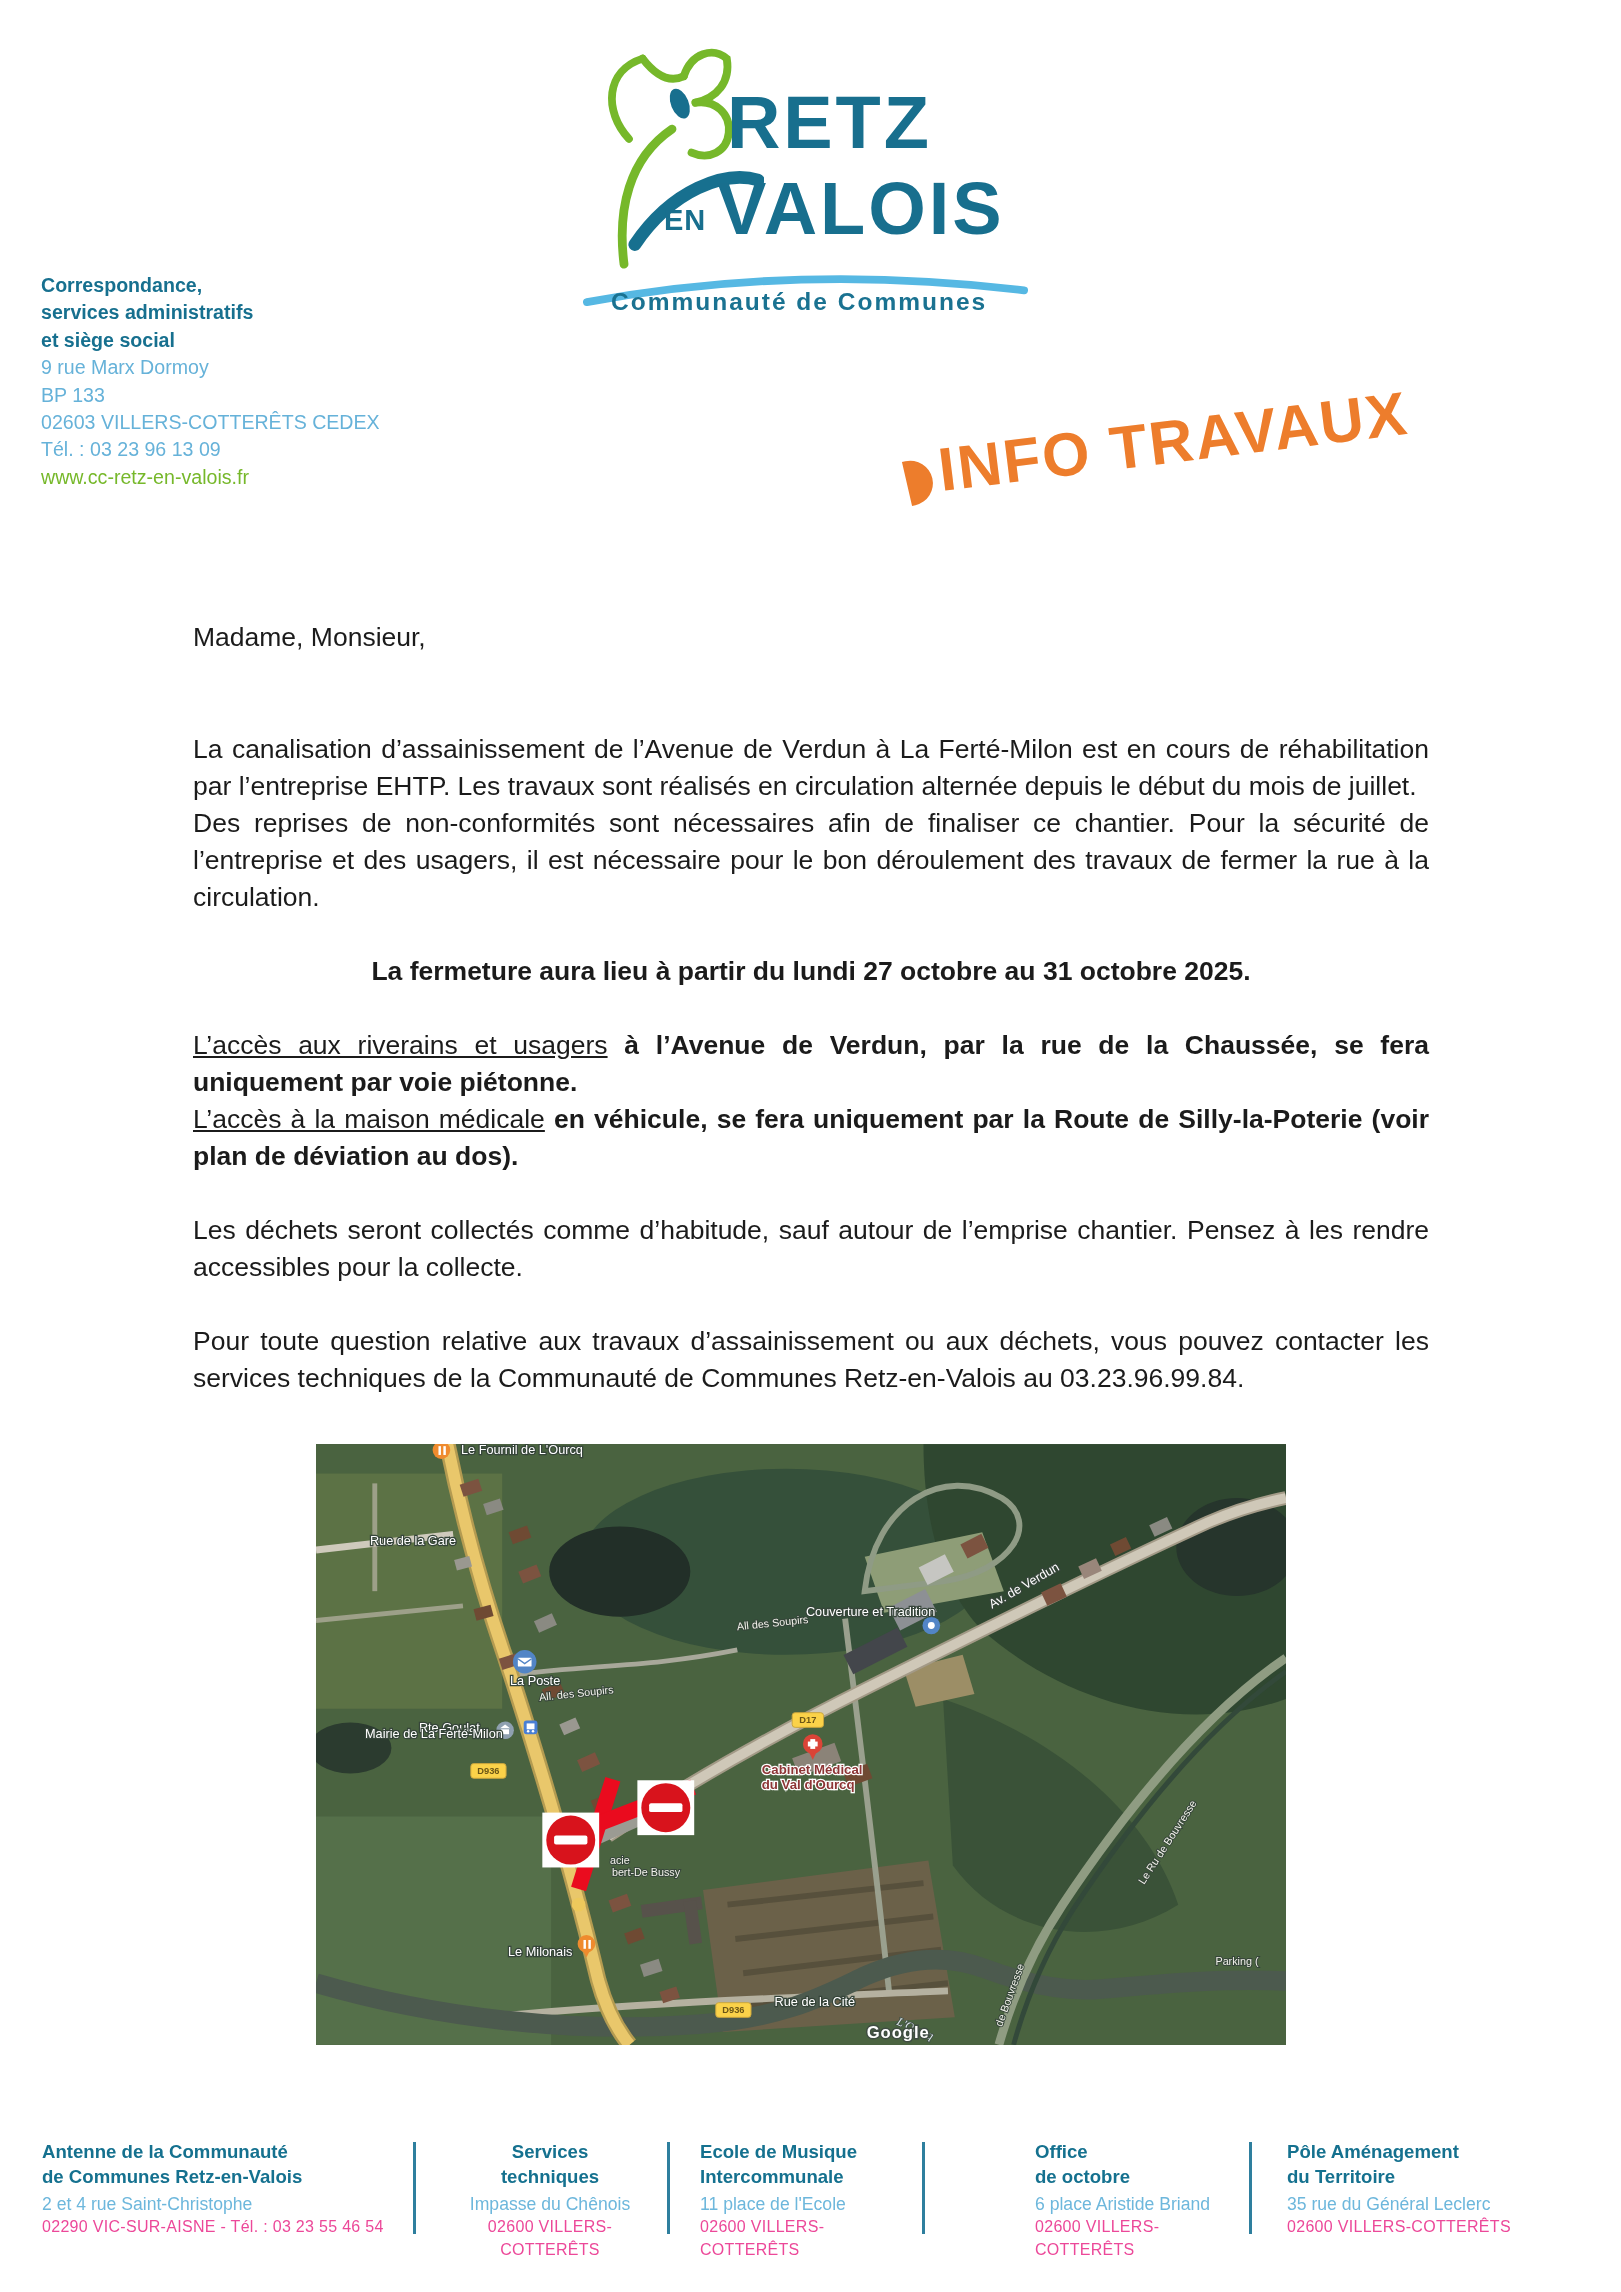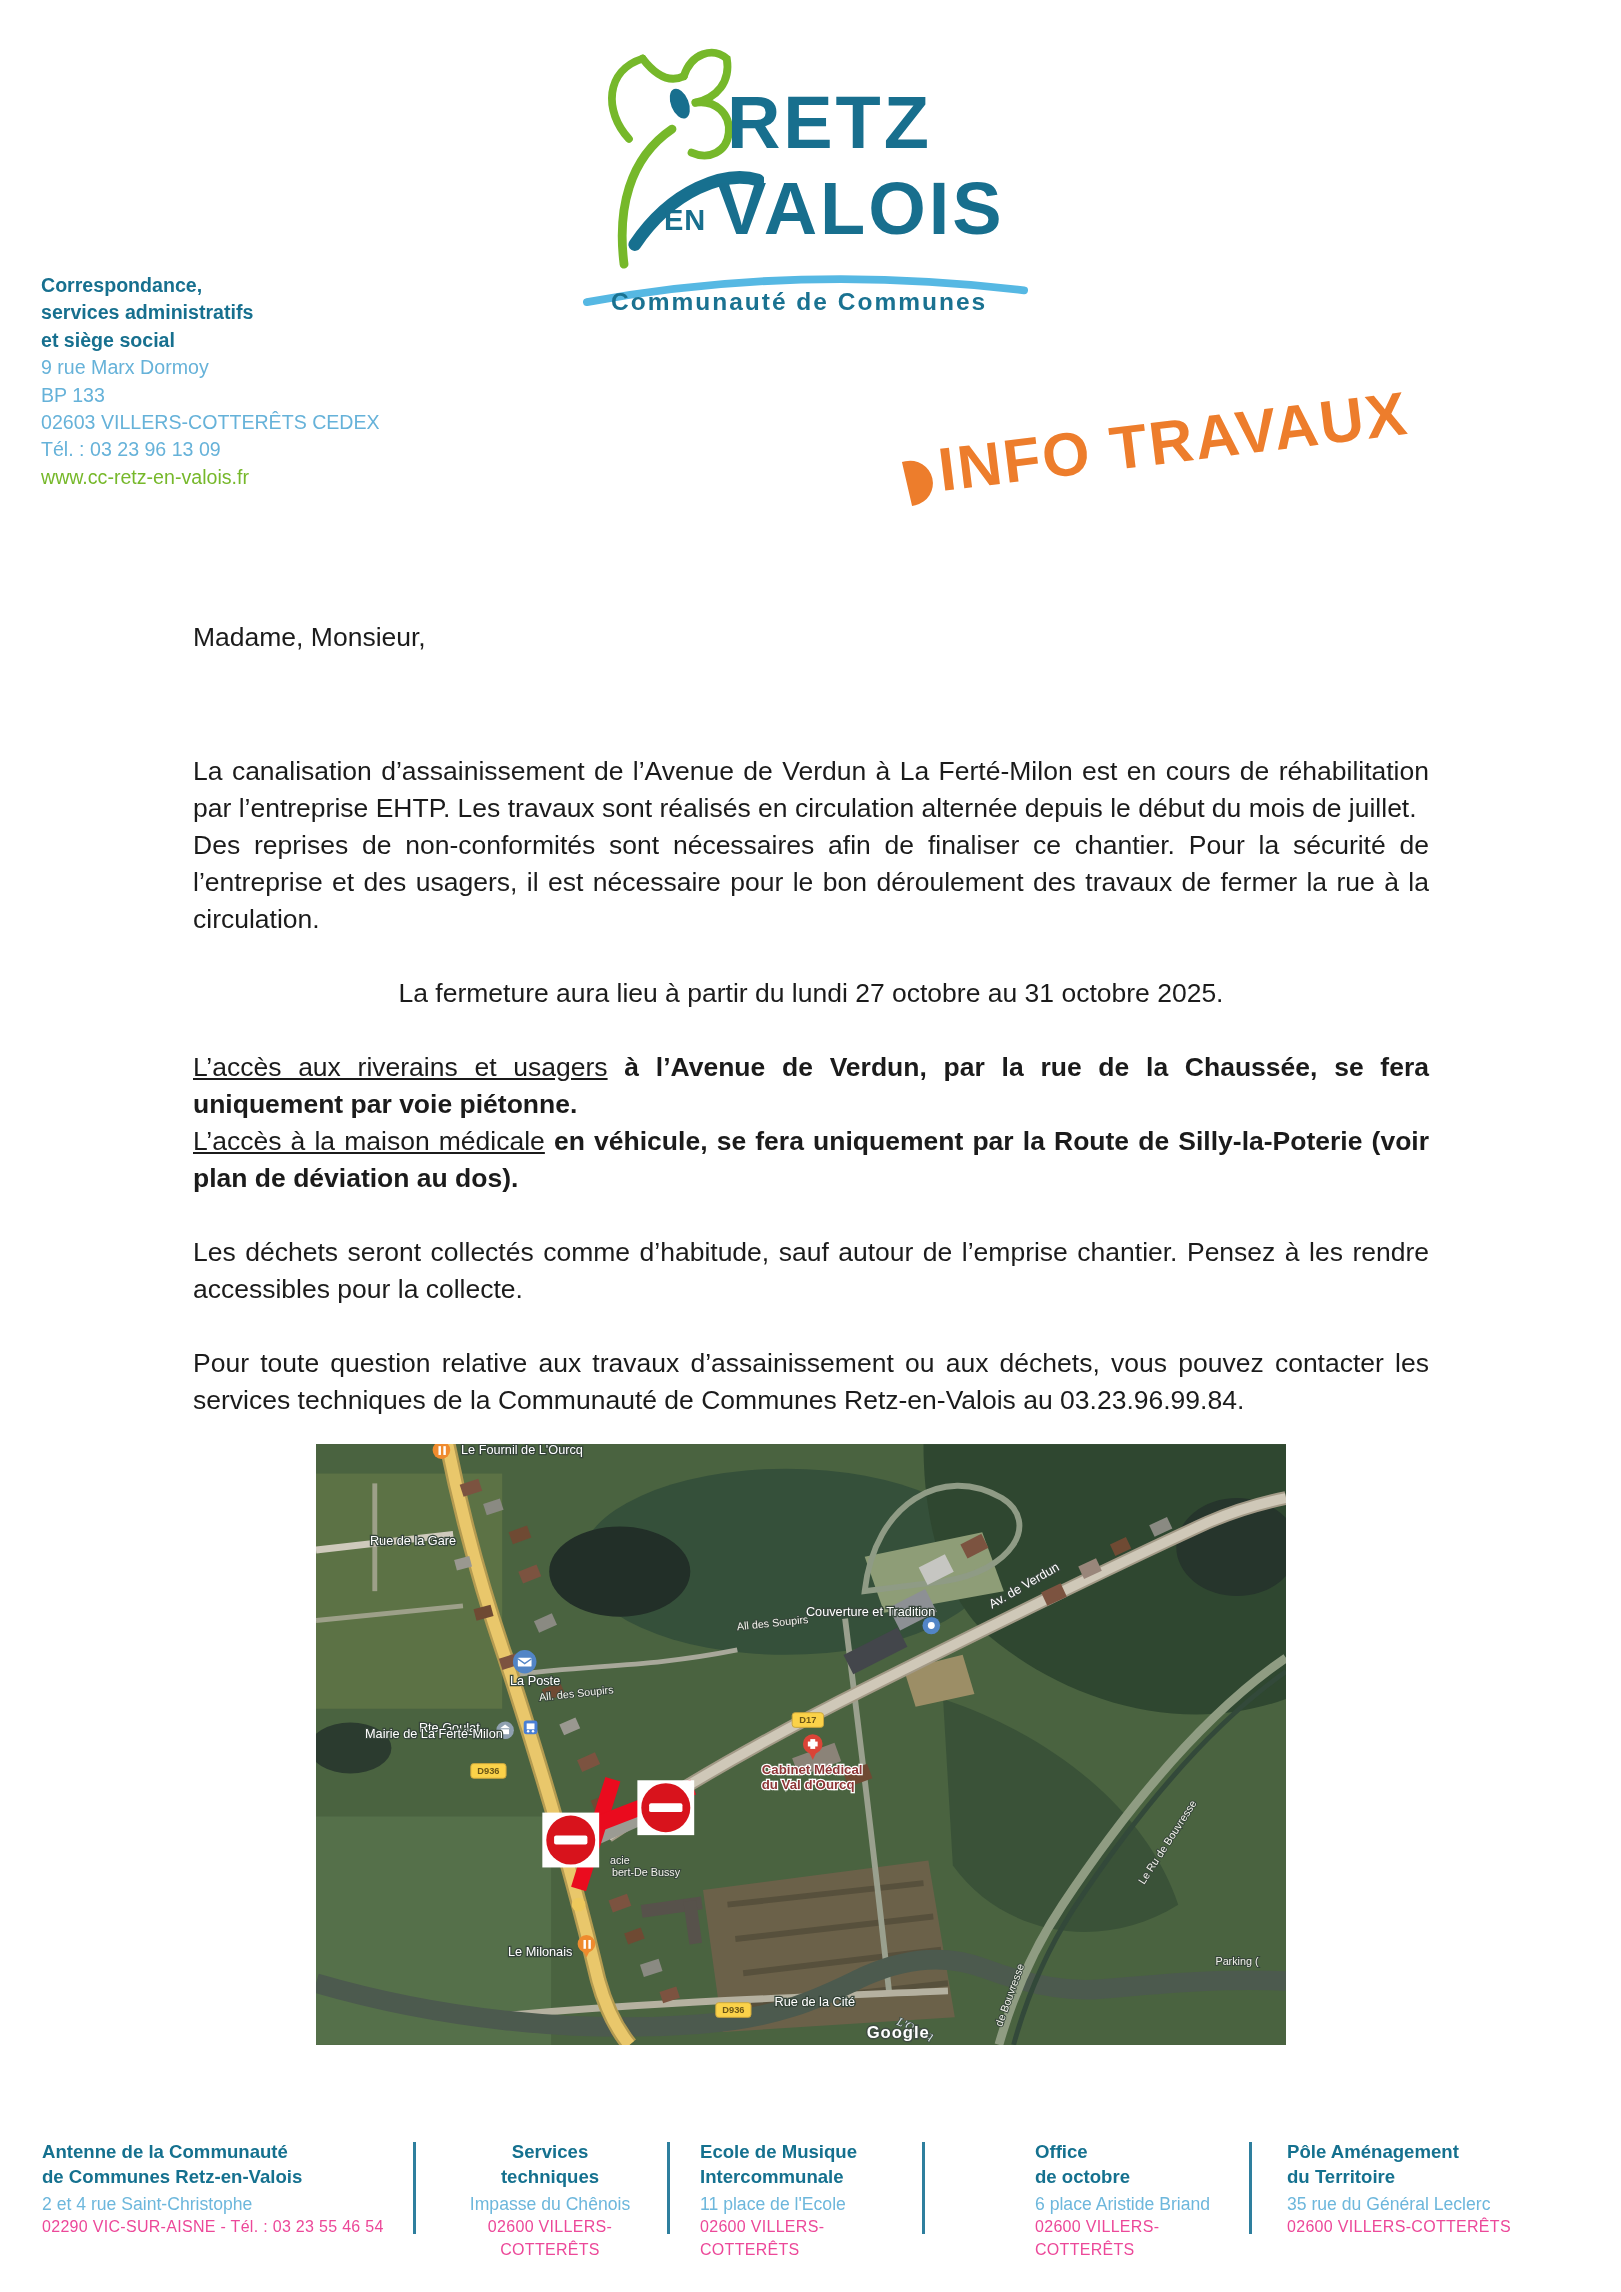--- a/index.html
+++ b/index.html
@@ -22,23 +22,23 @@
 
   
   .headline{position:absolute;left:910px;top:439px;width:667px;height:147px;}
   .headline .rot{transform:rotate(-7deg);transform-origin:left bottom;display:flex;align-items:center;gap:7.8px;}
   .headline .bullet{width:25.5px;height:45px;background:#ed7d2c;border-radius:0 25.5px 25.5px 0;transform:rotate(-6deg);margin-top:17.6px;}
   .headline .txt{font-size:61px;font-weight:bold;color:#ed7d2c;letter-spacing:2px;white-space:nowrap;}
 
   
   .letter{position:absolute;left:193px;top:619px;width:1236px;font-size:26.5px;line-height:37px;}
   .letter p{margin:0;text-align:justify;}
-  .letter .sal{text-align:left;margin-bottom:97px;}
+  .letter .sal{text-align:left;margin-bottom:75px;}
   .letter .gap{height:37px;}
-  .letter .center-bold{text-align:center;font-weight:normal;}
+  .letter .center-bold{text-align:center;font-weight:bold;}
   .letter .u{text-decoration:underline;}
   .letter .bd{font-weight:bold;}
 
   
   .map{position:absolute;left:316px;top:1444px;width:970px;height:601px;overflow:hidden;background:#4a6340;}
   .map svg{display:block;}
   .mlbl{font-family:"Liberation Sans",sans-serif;font-size:13px;fill:#ffffff;stroke:#36453a;stroke-width:2.5px;paint-order:stroke;}
   .mlbl-sm{font-family:"Liberation Sans",sans-serif;font-size:11px;fill:#f2f2ea;stroke:#36453a;stroke-width:2px;paint-order:stroke;}
   .mmed{font-family:"Liberation Sans",sans-serif;font-size:13.5px;font-weight:bold;fill:#8d3535;stroke:#ffffff;stroke-width:2.5px;paint-order:stroke;}
   .mshield{font-family:"Liberation Sans",sans-serif;font-size:9.5px;font-weight:bold;fill:#6b5616;}

